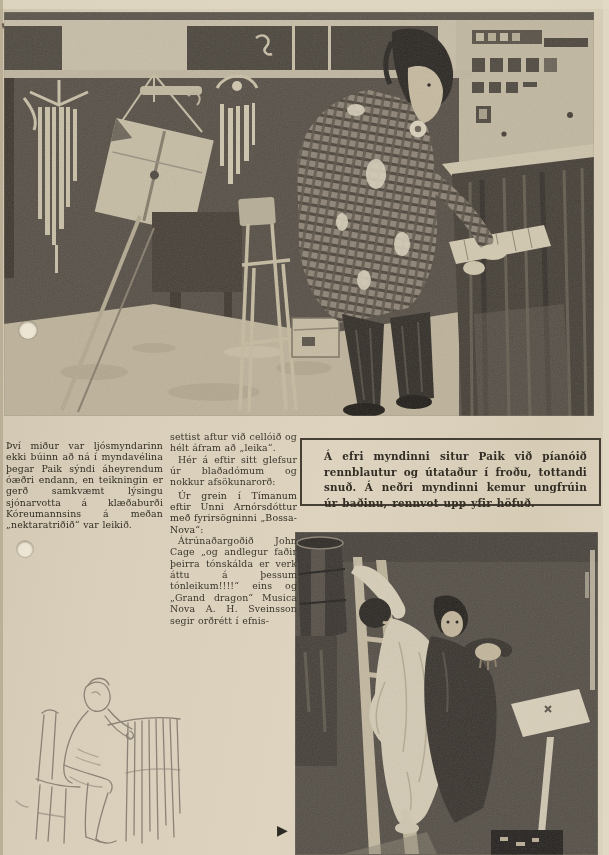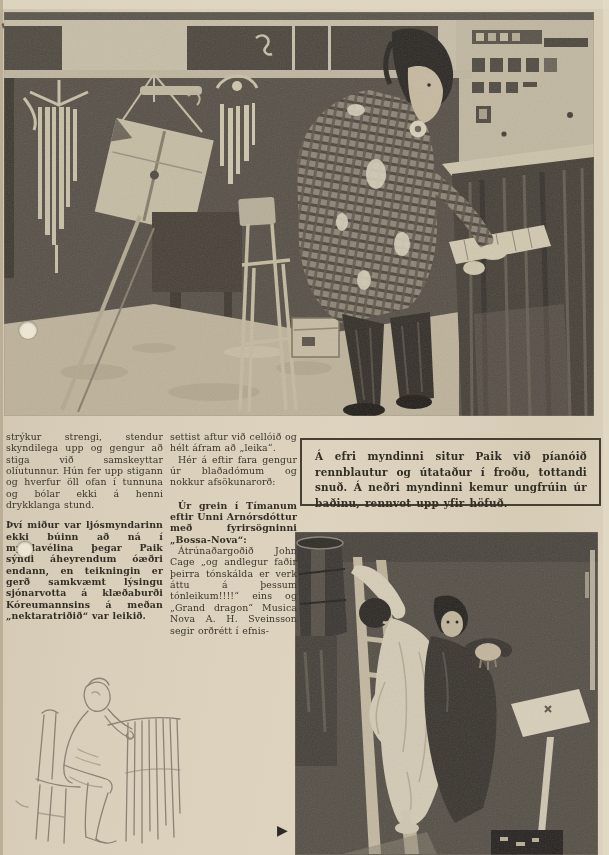--- a/index.html
+++ b/index.html
@@ -22,28 +22,28 @@
     box-shadow:inset 0 1px 2px rgba(90,80,60,.55), 0 0 0 1px rgba(120,108,85,.25);}
   .hole-1{left:19px;top:321px;width:18px;height:18px;}
   .hole-2{left:17px;top:541px;width:16px;height:16px;}
 
   .col{position:absolute;text-align:justify;font-size:9.4px;line-height:11.35px;
     letter-spacing:.12px;word-spacing:.4px;color:#3b362d;z-index:2;}
   .col p{margin:0;text-indent:8px;}
   .col p.first{text-indent:0;}
   .col-1{left:6px;top:431px;width:157px;}
   .col-2{left:170px;top:431px;width:127px;}
-  .bold-par{font-weight:bold;color:#332e25;}
+  .bold-par{font-weight:normal;color:#332e25;}
   .col-1 .bold-par{margin-top:9px;text-indent:0;}
-  .col-2 .bold-par{margin-top:12px;}
+  .col-2 .bold-par{margin-top:2px;}
 
   .caption-box{
     position:absolute;left:300px;top:438px;width:301px;height:68px;z-index:2;
     border:2px solid #464034;box-sizing:border-box;
-    padding:9px 12px 0 13px;
+    padding:9px 12px 0 22px;
     font-weight:bold;font-size:10.4px;line-height:15.6px;
     letter-spacing:.2px;word-spacing:1.1px;color:#332e25;text-align:justify;
   }
 
   .sketch{position:absolute;left:8px;top:653px;width:185px;height:200px;z-index:2;}
 
   .cont-arrow{position:absolute;left:277px;top:823px;font-size:14px;color:#2e2a24;
     z-index:3;font-family:"DejaVu Sans",sans-serif;line-height:14px;}
 </style>
 </head>
@@ -239,27 +239,26 @@
       <rect x="0" y="0" width="590" height="404" filter="url(#grainT)" opacity="0.16"></rect>
       <rect x="0" y="0" width="590" height="404" fill="none" stroke="#9a8f78" stroke-width="1" opacity="0.5"></rect>
     </svg>
   </div>
 
   <div class="caption-box">
     <span>Á efri myndinni situr Paik við píanóið rennblautur og útataður í froðu, tottandi snuð. Á neðri myndinni kemur ungfrúin úr baðinu, rennvot upp yfir höfuð.</span>
   </div>
 
   <div class="col col-1">
-    <p class="first">strýkur strengi, stendur skyndilega upp og gengur að stiga við samskeyttar olíutunnur. Hún fer upp stigann og hverfur öll ofan í tunnuna og bólar ekki á henni drykklanga stund.</p>
     <p class="bold-par">Því miður var ljósmyndarinn ekki búinn að ná í myndavélina þegar Paik sýndi áheyrendum óæðri endann, en teikningin er gerð samkvæmt lýsingu sjónarvotta á klæðaburði Kóreumannsins á meðan „nektaratriðið“ var leikið.</p>
   </div>
 
   <div class="col col-2">
     <p class="first">settist aftur við cellóið og hélt áfram að „leika“.</p>
-    <p>Hér á eftir fara gengur úr blaðadómum og nokkur afsökunarorð:</p>
+    <p>Hér á eftir sitt glefsur úr blaðadómum og nokkur afsökunarorð:</p>
     <p class="bold-par">Úr grein í Tímanum eftir Unni Arnórsdóttur með fyrirsögninni „Bossa-Nova“:</p>
     <p>Átrúnaðargoðið John Cage „og andlegur faðir þeirra tónskálda er verk áttu á þessum tónleikum!!!!“ eins og „Grand dragon“ Musica Nova A. H. Sveinsson segir orðrétt í efnis-</p>
   </div>
 
   <div class="cont-arrow">▶</div>
 
   <div class="sketch">
     <svg width="185" height="200" viewBox="0 0 185 200">
       <g stroke="#7e756a" stroke-width="1.3" fill="none" opacity="0.85" stroke-linecap="round">
 

